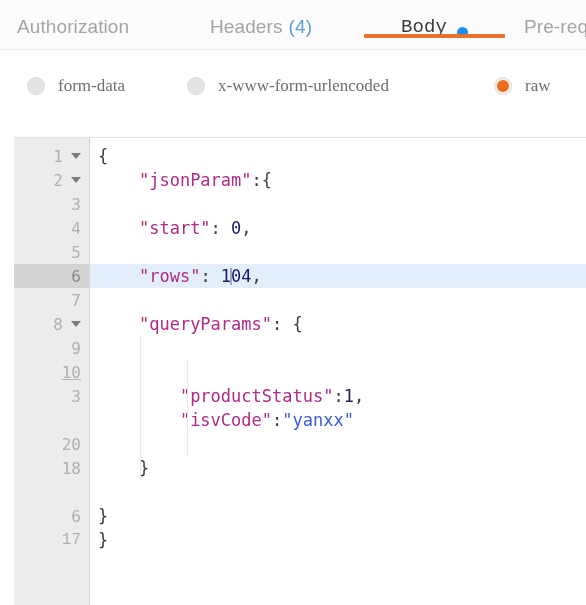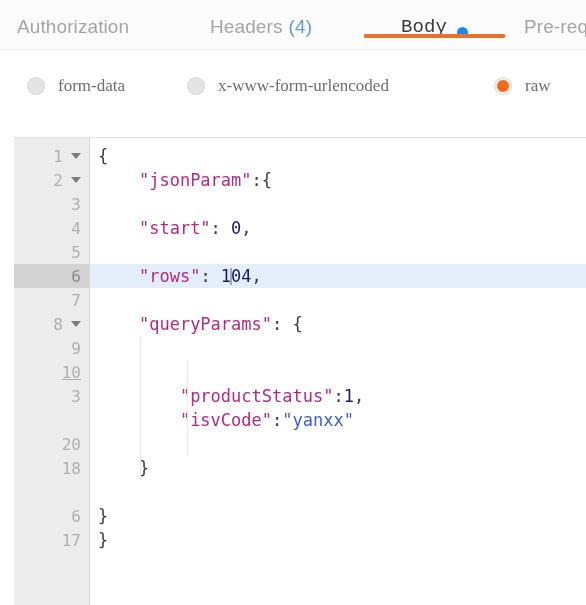--- a/index.html
+++ b/index.html
@@ -287,21 +287,21 @@
       </div>
       <div class="gutter-line" style="top: 294px;">
         <span>20</span>
       </div>
       <div class="gutter-line" style="top: 318px;">
         <span>18</span>
       </div>
       <div class="gutter-line" style="top: 366px;">
         <span>6</span>
       </div>
-      <div class="gutter-line" style="top: 390px;">
+      <div class="gutter-line" style="top: 390px; font-family: Liberation Mono, monospace;">
         <span>17</span>
       </div>
     </div>
   <div class="code-area" id="code-area">
       <div class="code-line" style="top: 6px;"><span class="tk-brace">{</span></div>
       <div class="code-line" style="top: 30px;"><span>    </span><span class="tk-key">"jsonParam"</span><span class="tk-punct">:</span><span class="tk-brace">{</span></div>
       <div class="code-line" style="top: 54px;"></div>
       <div class="code-line" style="top: 78px;"><span>    </span><span class="tk-key">"start"</span><span class="tk-punct">: </span><span class="tk-num">0</span><span class="tk-punct">,</span></div>
       <div class="code-line" style="top: 102px;"></div>
       <div class="code-line cur" style="top: 126px;"><span>    </span><span class="tk-key">"rows"</span><span class="tk-punct">: </span><span class="tk-num">1</span><span class="caret"></span><span class="tk-num">04</span><span class="tk-punct">,</span></div>

